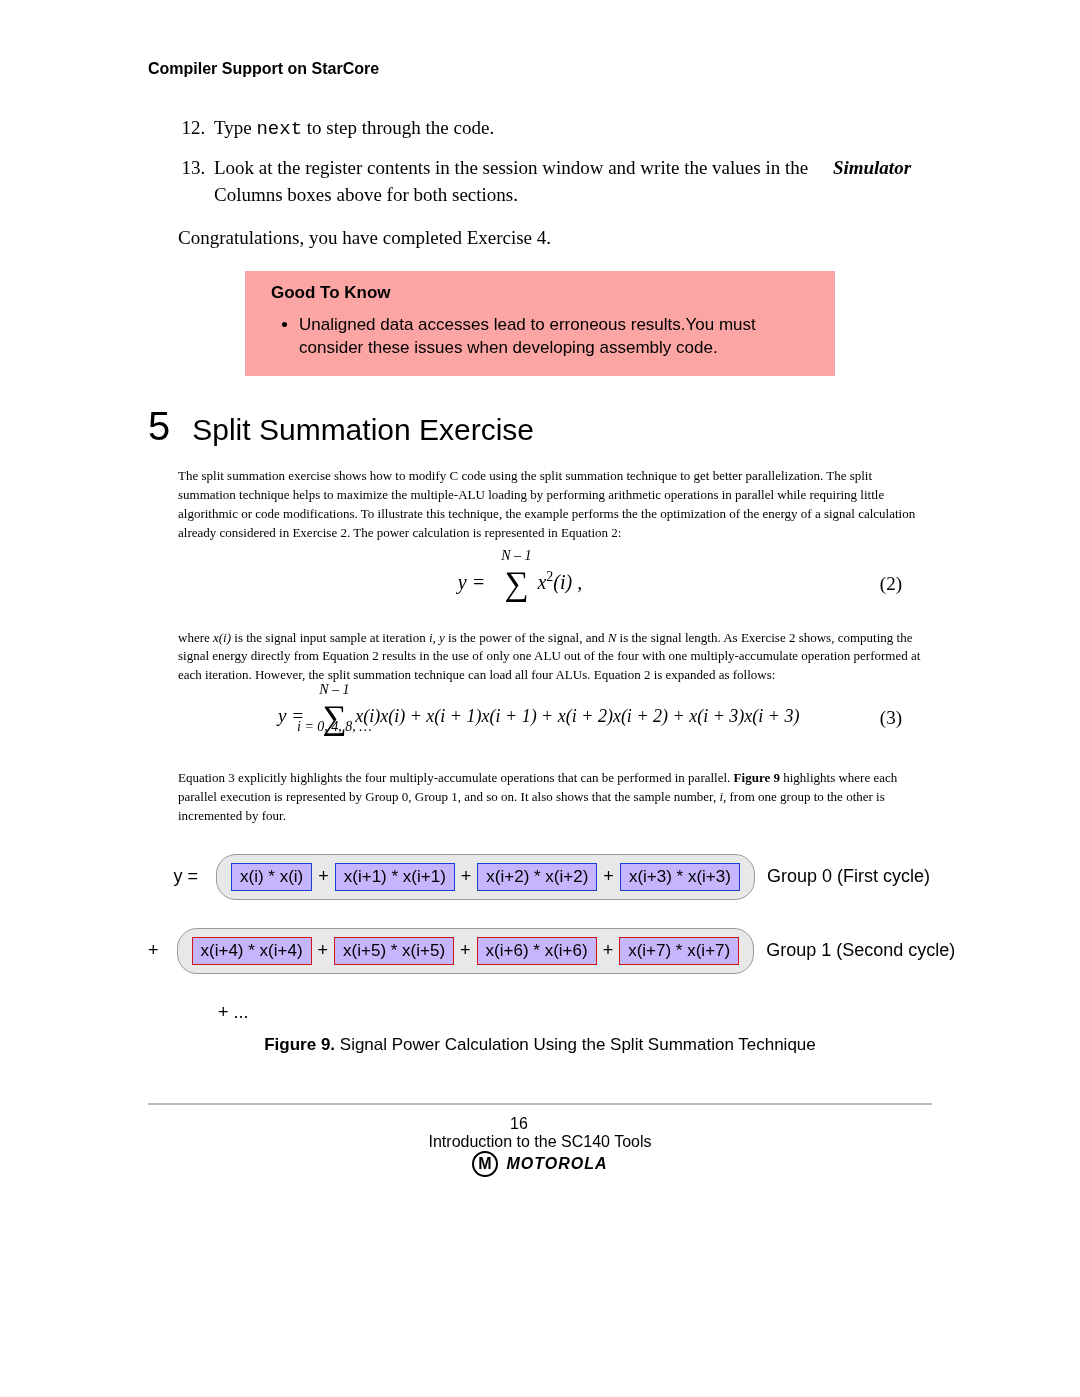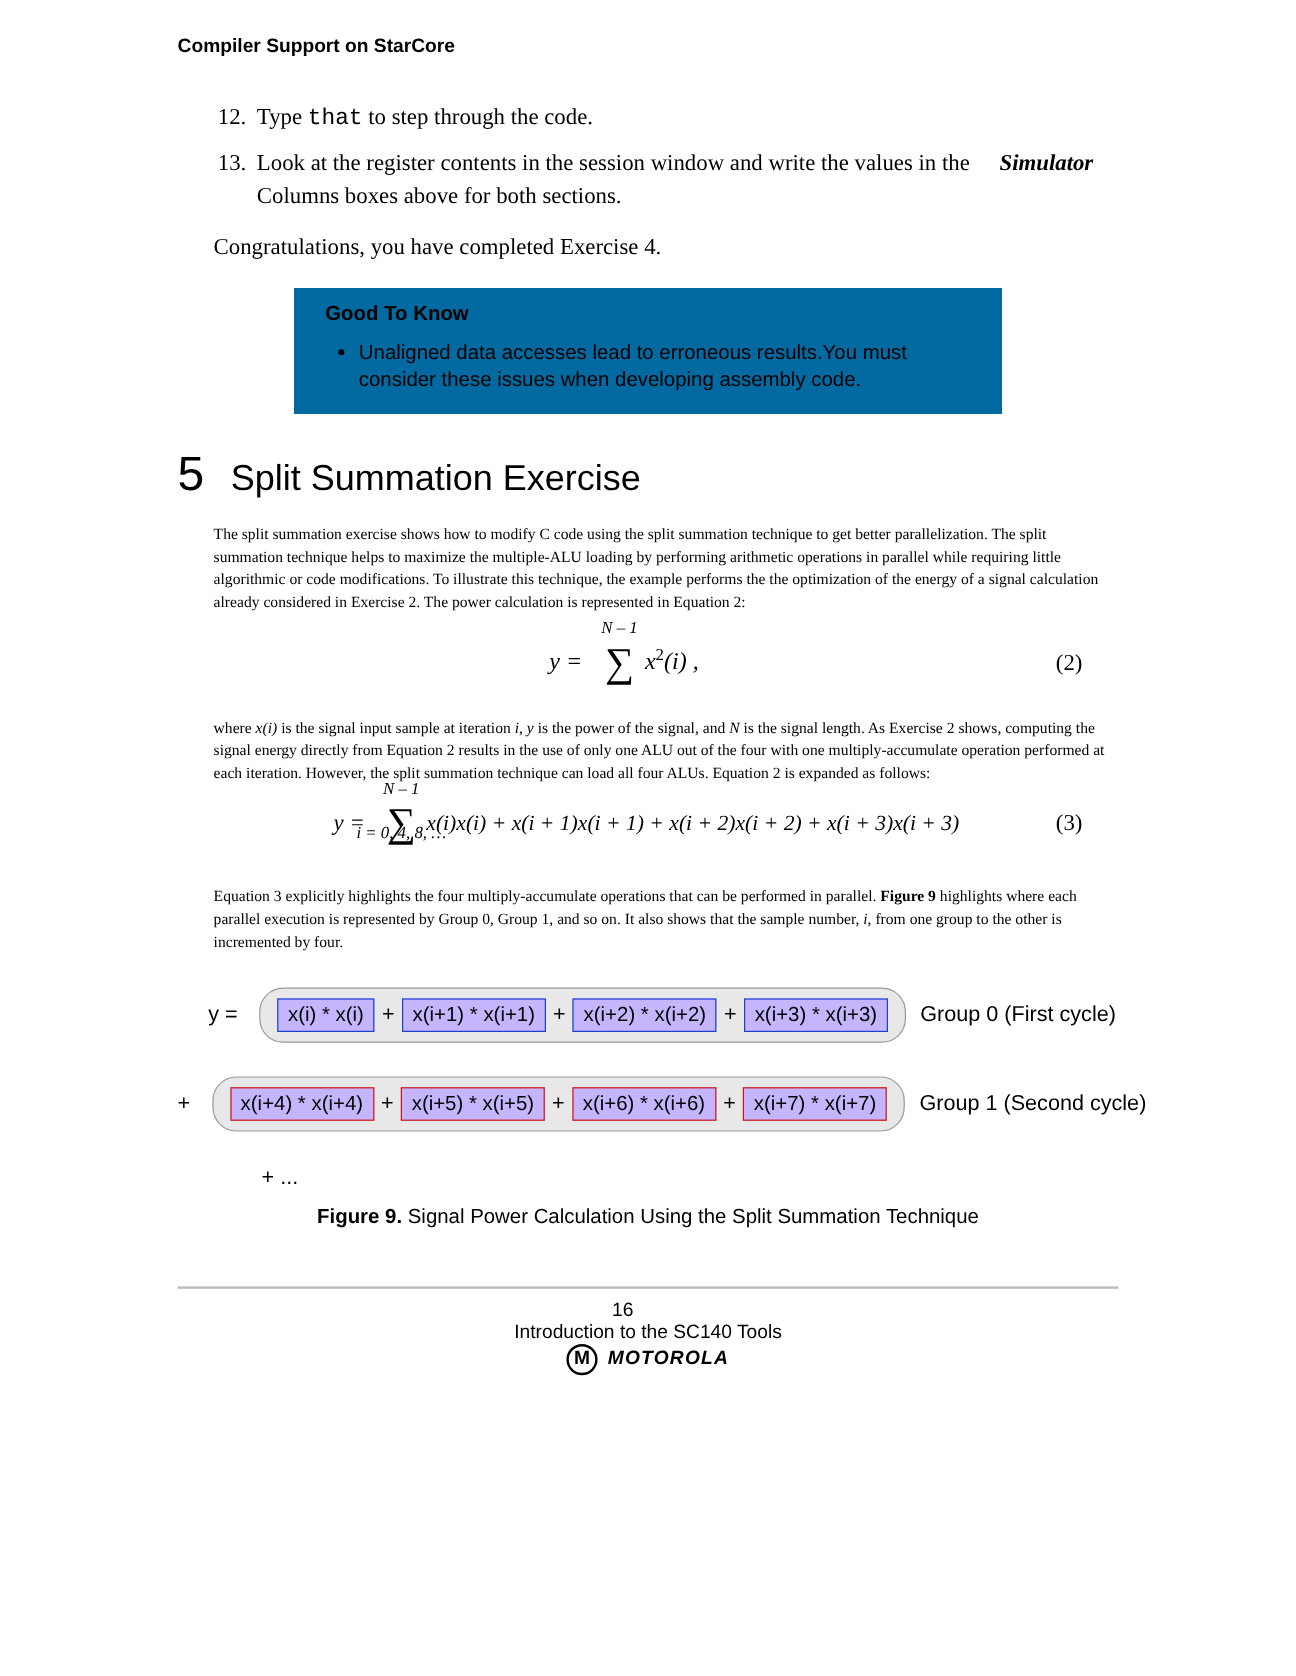--- a/index.html
+++ b/index.html
@@ -5,21 +5,21 @@
   * { box-sizing: border-box; }
   body {
     margin: 0;
     background: #fff;
     font-family: "Times New Roman", Times, serif;
     color: #000;
   }
   .page {
     width: 960px;
     margin: 0 auto;
-    padding: 30px 88px 50px 88px;
+    padding: 60px 88px 50px 88px;
     position: relative;
   }
   .running-head {
     font-family: Arial, Helvetica, sans-serif;
     font-weight: bold;
     font-size: 16px;
     margin-bottom: 36px;
   }
   ol.steps {
     margin: 0 0 18px 0;
@@ -29,21 +29,21 @@
   }
   ol.steps li { margin-bottom: 10px; padding-left: 4px; }
   .mono { font-family: "Courier New", Courier, monospace; }
   .bi { font-style: italic; font-weight: bold; margin-left: 20px; }
   .congrats {
     font-size: 19px;
     margin: 6px 0 22px 30px;
   }
   .callout {
     width: 590px;
-    background: #0369a1;
+    background: #fca5a5;
     margin: 0 auto 28px auto;
     padding: 12px 22px 16px 26px;
     font-family: Arial, Helvetica, sans-serif;
     font-size: 17px;
   }
   .callout-title { font-weight: bold; margin-bottom: 10px; }
   .callout ul { margin: 0; padding-left: 28px; }
   .callout li { line-height: 1.4; }
   .section-head {
     font-family: Arial, Helvetica, sans-serif;
@@ -186,21 +186,21 @@
 </style>
 </head>
 <body>
 
 <div class="page">
 
   <div class="running-head">Compiler Support on StarCore</div>
 
   <ol class="steps" start="12">
     <li>
-      <span>Type </span><span class="mono">that</span><span> to step through the code.</span>
+      <span>Type </span><span class="mono">next</span><span> to step through the code.</span>
     </li>
     <li>
       <span>Look at the register contents in the session window and write the values in the </span><span class="bi">Simulator</span><span> Columns boxes above for both sections.</span>
     </li>
   </ol>
 
   <div class="congrats">Congratulations, you have completed Exercise 4.</div>
 
   <div class="callout">
     <div class="callout-title">Good To Know</div>

